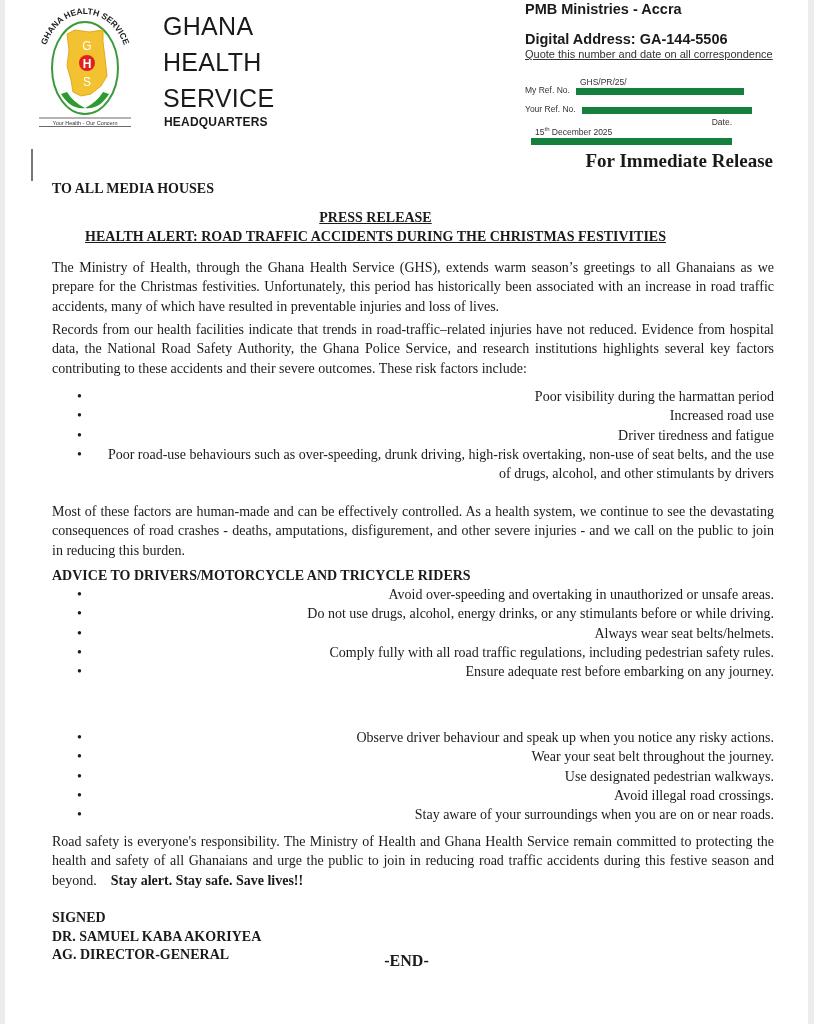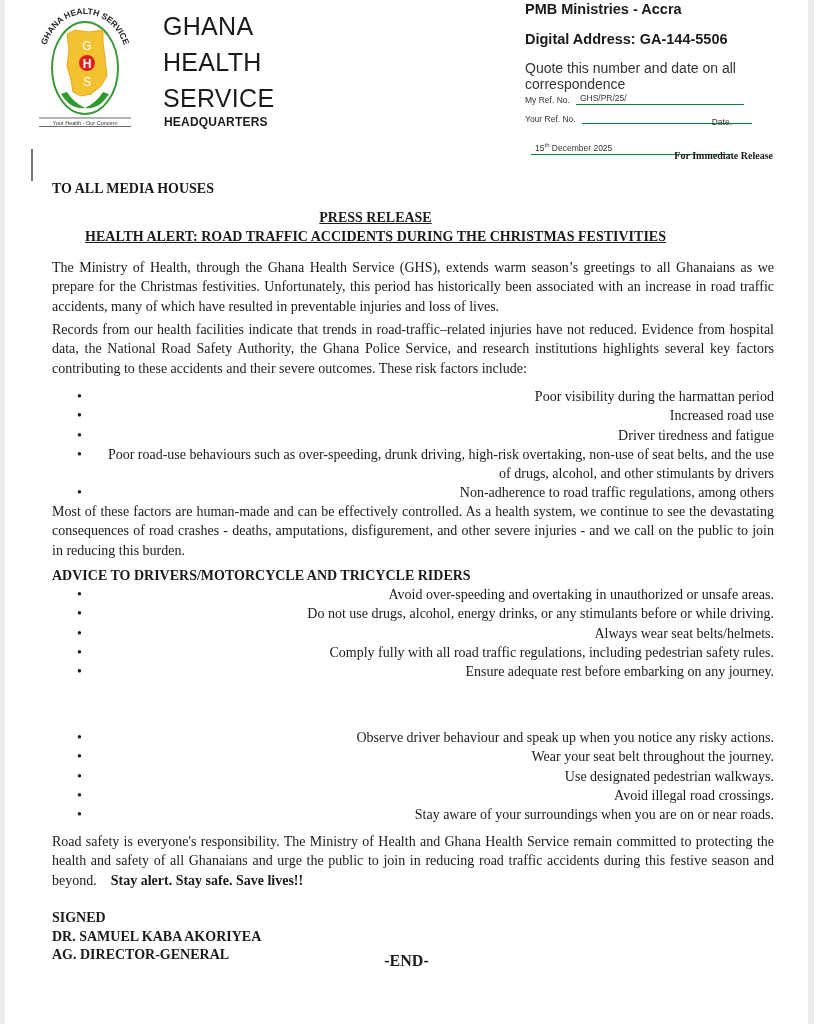--- a/index.html
+++ b/index.html
@@ -18,38 +18,38 @@
   
   .logo { position: absolute; left: 26px; top: 2px; width: 108px; height: 126px; }
   .org-name {
     position: absolute; left: 158px; top: 8px;
     font-size: 25px; line-height: 36px; letter-spacing: 0.3px;
   }
   .org-hq { position: absolute; left: 159px; top: 115px; font-size: 12px; font-weight: bold; letter-spacing: 0.2px; }
 
   .addr1 { position: absolute; left: 520px; top: 1px; font-size: 14.5px; font-weight: bold; }
   .addr2 { position: absolute; left: 520px; top: 31px; font-size: 14.5px; font-weight: bold; }
-  .quote { position: absolute; left: 520px; top: 60px; font-size: 14px; color: #333; }
+  .quote { position: absolute; left: 520px; top: 48px; font-size: 11px; color: #333; text-decoration: underline; }
   .refrow { position: absolute; left: 520px; font-size: 8.5px; color: #333; display: flex; align-items: flex-end; }
   .refrow .lbl { white-space: nowrap; }
   .refrow .line {
-    border-bottom: 1px solid #15803d; height: 11px; margin-left: 6px;
-    font-size: 8.5px; padding-left: 4px; line-height: 11px; margin-top: 16px;
+    border-bottom: 7px solid #15803d; height: 11px; margin-left: 6px;
+    font-size: 8.5px; padding-left: 4px; line-height: 11px;
   }
   .myref { top: 77px; }
   .myref .line { width: 164px; }
   .yourref { top: 96px; }
   .yourref .line { width: 166px; }
   .dateref { top: 117px; flex-direction: column; }
   .dateref .line { width: 197px; }
   sup { font-size: 6px; vertical-align: super; line-height: 0; }
 
   .cursor { position: absolute; left: 26px; top: 149px; width: 1.5px; height: 32px; background: #777; }
 
-  .release { position: absolute; right: 35px; top: 150px; font-size: 10px; font-weight: bold; }
+  .release { position: absolute; right: 35px; top: 150px; font-size: 19px; font-weight: bold; }
   .to-media { position: absolute; left: 47px; top: 181px; font-size: 14px; font-weight: bold; }
   .pr-title {
     position: absolute; left: 0; width: 741px; text-align: center;
     font-size: 14px; font-weight: bold; text-decoration: underline;
   }
   .pr1 { top: 210px; }
   .pr2 { top: 229px; }
 
   .body-block {
     position: absolute; left: 47px; width: 722px;
@@ -132,21 +132,20 @@
   <div class="pr-title pr2 serif">HEALTH ALERT: ROAD TRAFFIC ACCIDENTS DURING THE CHRISTMAS FESTIVITIES</div>
 
   <div class="body-block p1 serif">The Ministry of Health, through the Ghana Health Service (GHS), extends warm season’s greetings to all Ghanaians as we prepare for the Christmas festivities. Unfortunately, this period has historically been associated with an increase in road traffic accidents, many of which have resulted in preventable injuries and loss of lives.</div>
   <div class="body-block p2 serif">Records from our health facilities indicate that trends in road-traffic–related injuries have not reduced. Evidence from hospital data, the National Road Safety Authority, the Ghana Police Service, and research institutions highlights several key factors contributing to these accidents and their severe outcomes. These risk factors include:</div>
 
   <ul class="body-block bul list1 serif">
     <li>Poor visibility during the harmattan period</li>
     <li>Increased road use</li>
     <li>Driver tiredness and fatigue</li>
     <li>Poor road-use behaviours such as over-speeding, drunk driving, high-risk overtaking, non-use of seat belts, and the use of drugs, alcohol, and other stimulants by drivers</li>
-    <li>Non-adherence to road traffic regulations, among others</li>
   </ul>
 
   <div class="body-block p3 serif">Most of these factors are human-made and can be effectively controlled. As a health system, we continue to see the devastating consequences of road crashes - deaths, amputations, disfigurement, and other severe injuries - and we call on the public to join in reducing this burden.</div>
 
   <div class="body-block h-drivers serif">ADVICE TO DRIVERS/MOTORCYCLE AND TRICYCLE RIDERS</div>
   <ul class="body-block bul list2 serif">
     <li>Avoid over-speeding and overtaking in unauthorized or unsafe areas.</li>
     <li>Do not use drugs, alcohol, energy drinks, or any stimulants before or while driving.</li>
     <li>Always wear seat belts/helmets.</li>
     <li>Comply fully with all road traffic regulations, including pedestrian safety rules.</li>

